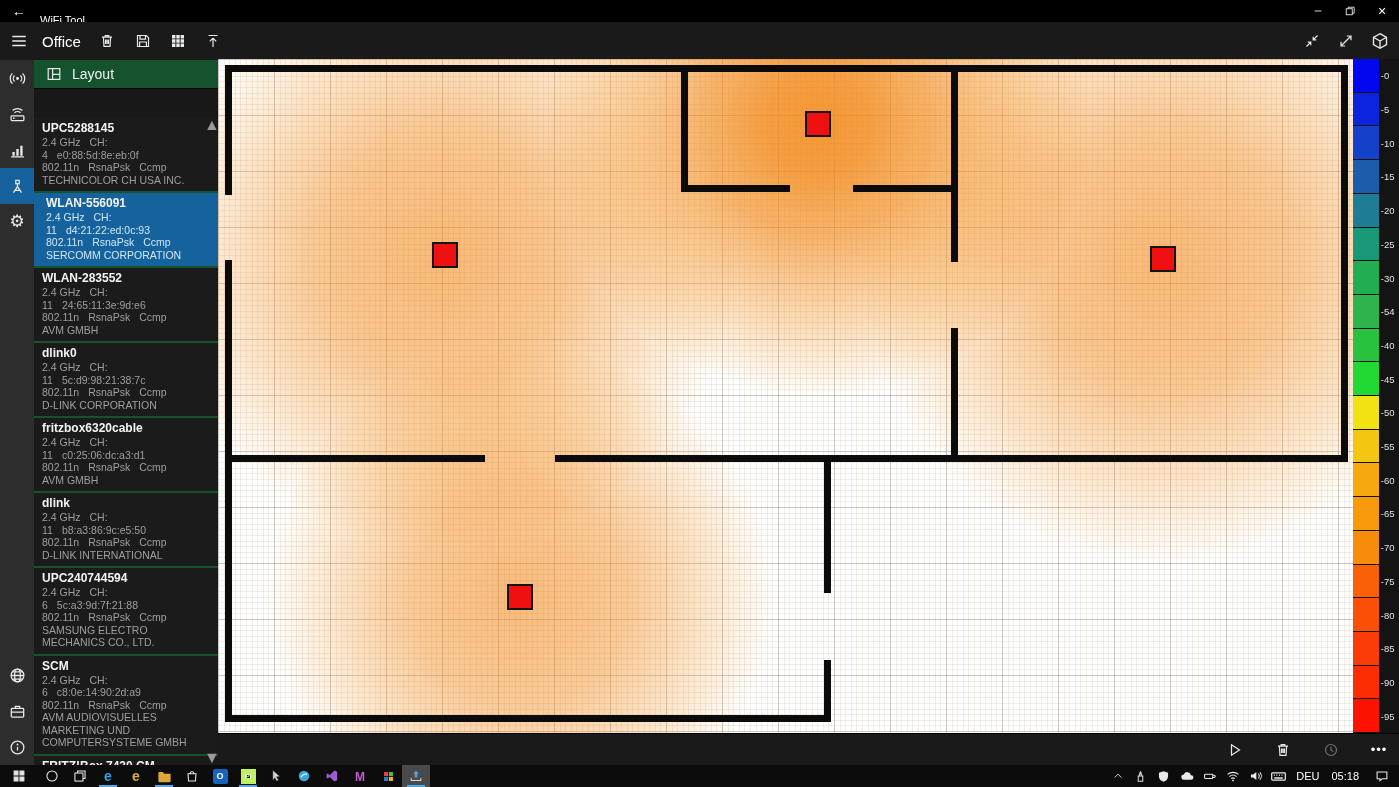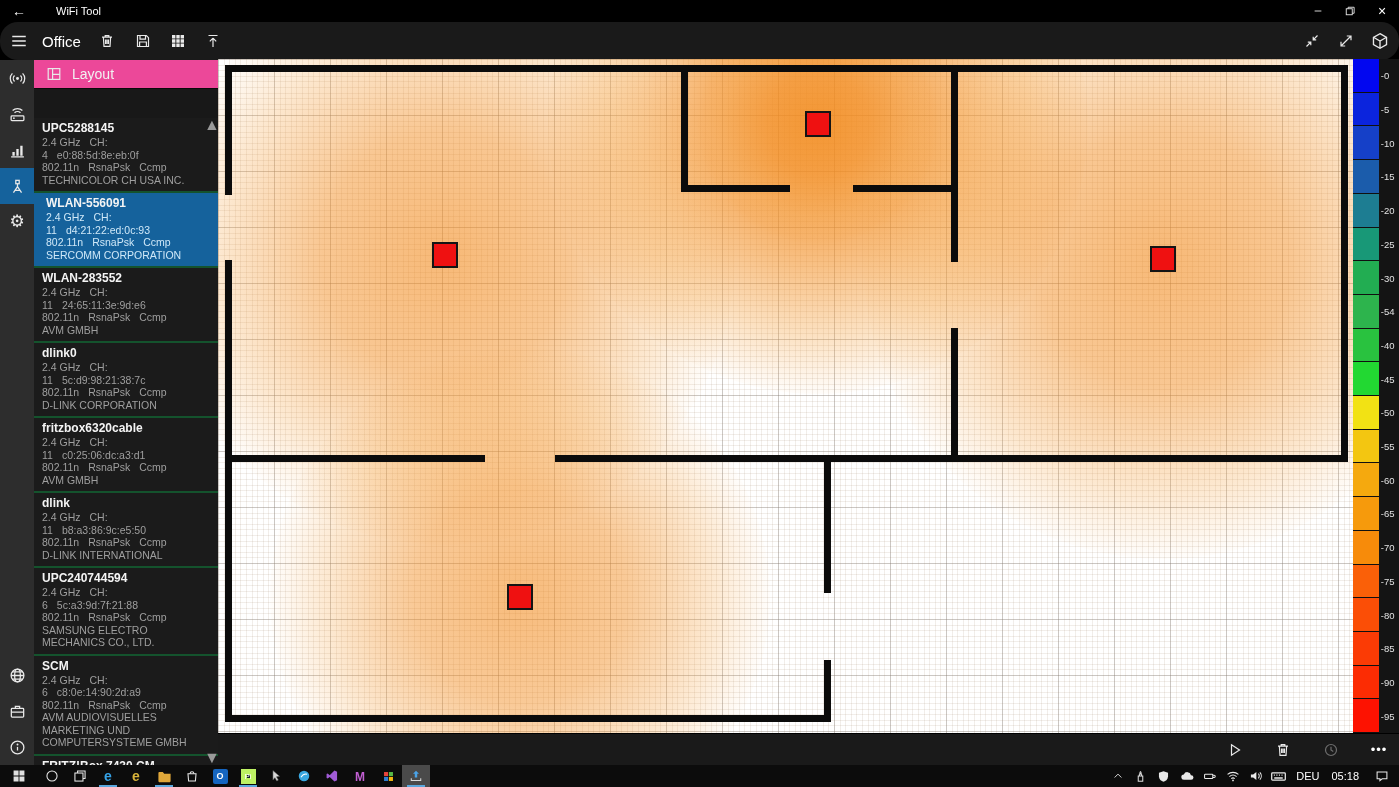--- a/index.html
+++ b/index.html
@@ -5,42 +5,42 @@
   html,body{margin:0;padding:0;background:#000;}
   body{width:1399px;height:787px;position:relative;overflow:hidden;
        font-family:"Liberation Sans","DejaVu Sans",sans-serif;color:#e9e9e9;
        -webkit-font-smoothing:antialiased;}
   .abs{position:absolute;}
   svg{display:block;}
 
   
   #titlebar{left:0;top:0;width:1399px;height:22px;background:#000;}
   #back-btn{left:6px;top:0;width:26px;height:22px;display:flex;align-items:center;justify-content:center;font-size:14px;color:#fff;}
-  #win-title{left:40px;top:0;height:22px;display:flex;align-items:center;font-size:11px;color:#fff;margin-left:16px;}
+  #win-title{left:40px;top:9px;height:22px;display:flex;align-items:center;font-size:11px;color:#fff;}
   .winctl{top:0;width:34px;height:22px;display:flex;align-items:center;justify-content:center;color:#fff;}
   #btn-min{right:64px;} #btn-restore{right:32px;} #btn-close{right:0;font-size:14px;}
 
   
-  #toolbar{left:0;top:22px;width:1399px;height:38px;background:#1a1a1a;border-radius:18px;}
+  #toolbar{left:0;top:22px;width:1399px;height:38px;background:#1a1a1a;}
   #hamburger{left:7px;top:7px;width:24px;height:24px;display:flex;align-items:center;justify-content:center;}
   #project-name{left:42px;top:0;height:38px;display:flex;align-items:center;font-size:15px;color:#fff;}
   .tbicon{top:0;width:34px;height:38px;display:flex;align-items:center;justify-content:center;}
   #tb-trash{left:90px;} #tb-save{left:126px;} #tb-grid{left:161px;} #tb-upload{left:196px;}
   #tb-collapse{right:70px;} #tb-expand{right:36px;} #tb-cube{right:2px;}
 
   
   #rail{left:0;top:60px;width:34px;height:705px;background:#2d2d2d;display:flex;flex-direction:column;}
   .railitem{width:34px;height:36px;display:flex;align-items:center;justify-content:center;flex:0 0 auto;}
   .railitem.sel{background:#15629c;}
   .railitem .gearglyph{font-size:17px;color:#e9e9e9;line-height:1;}
   #rail .spacer{flex:1 1 auto;}
 
   
   #panel{left:34px;top:60px;width:184px;height:705px;background:#181818;overflow:hidden;}
-  .phead{height:28px;background:#ec4899;border-bottom:1px solid #0a0a0a;display:flex;align-items:center;
+  .phead{height:28px;background:#14532d;border-bottom:1px solid #0a0a0a;display:flex;align-items:center;
          padding-left:12px;gap:10px;font-size:14px;color:#f2f2f2;}
   #netlist{position:absolute;left:0;top:58px;width:184px;bottom:0;overflow:hidden;background:#141414;}
   .netitem{background:#1b1b1b;border-bottom:2px solid #14532d;padding:3px 12px 5px 8px;}
   .netitem.sel{background:#15629c;padding-left:12px;}
   .nssid{font-size:12px;font-weight:bold;color:#f4f4f4;line-height:15px;}
   .nmeta{font-size:10.5px;color:#9f9f9f;line-height:12.5px;}
   .nmeta span{margin-right:9px;}
   .nvendor{font-size:10.5px;color:#9f9f9f;line-height:12.5px;}
   .netitem.sel .nmeta, .netitem.sel .nvendor{color:#cfe8f8;}
   .scrollarrow{position:absolute;right:1px;width:10px;height:10px;color:#9a9a9a;display:flex;align-items:center;justify-content:center;}

